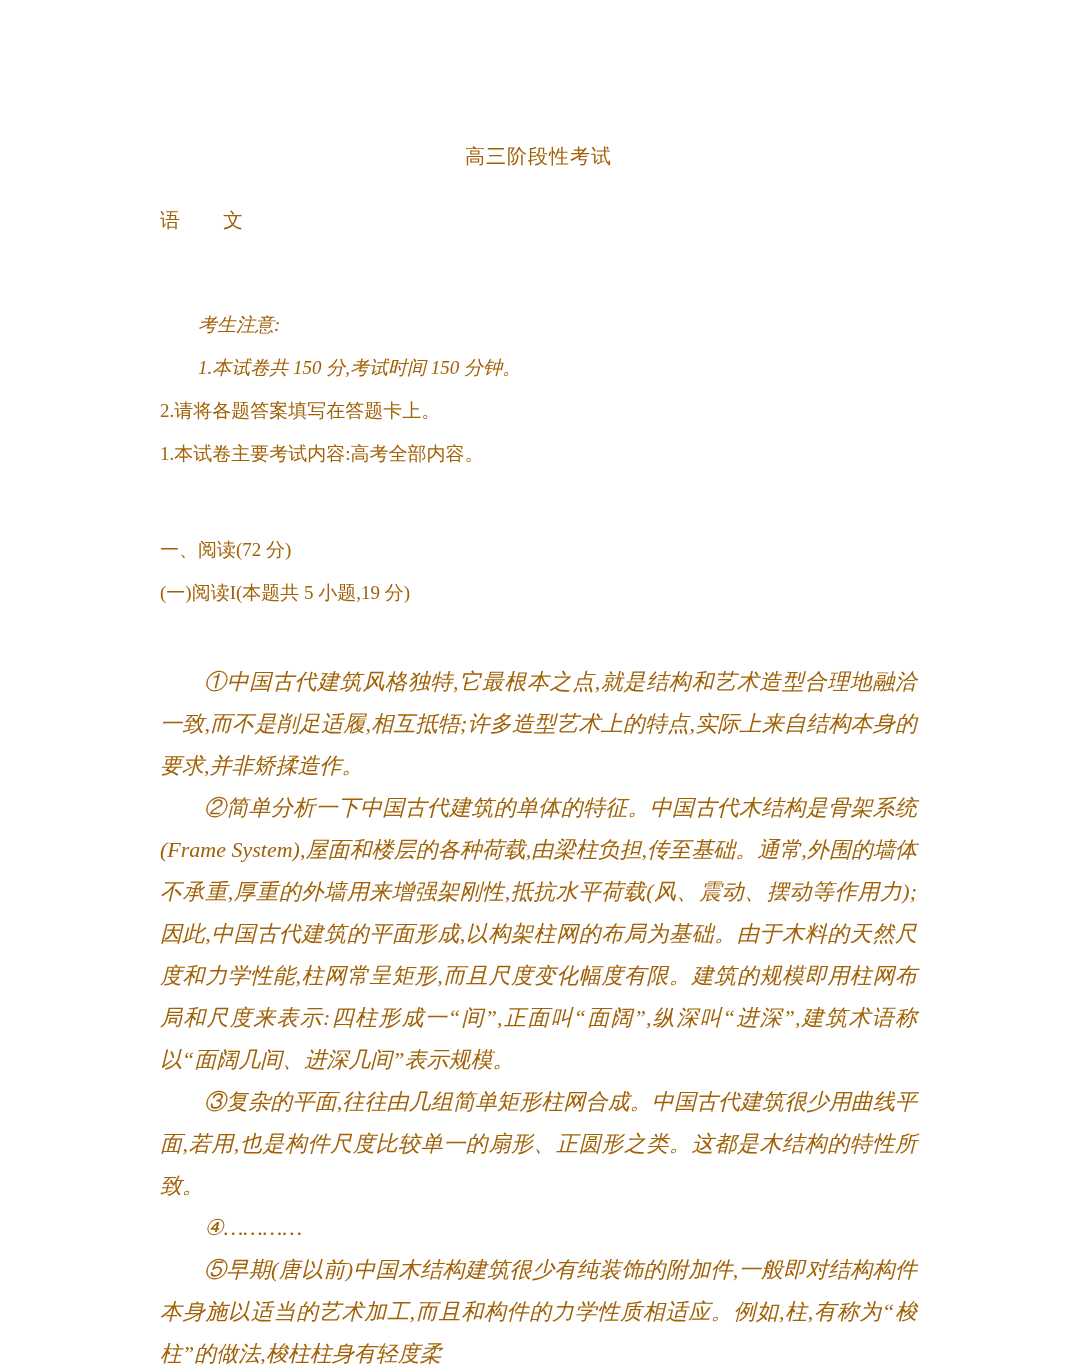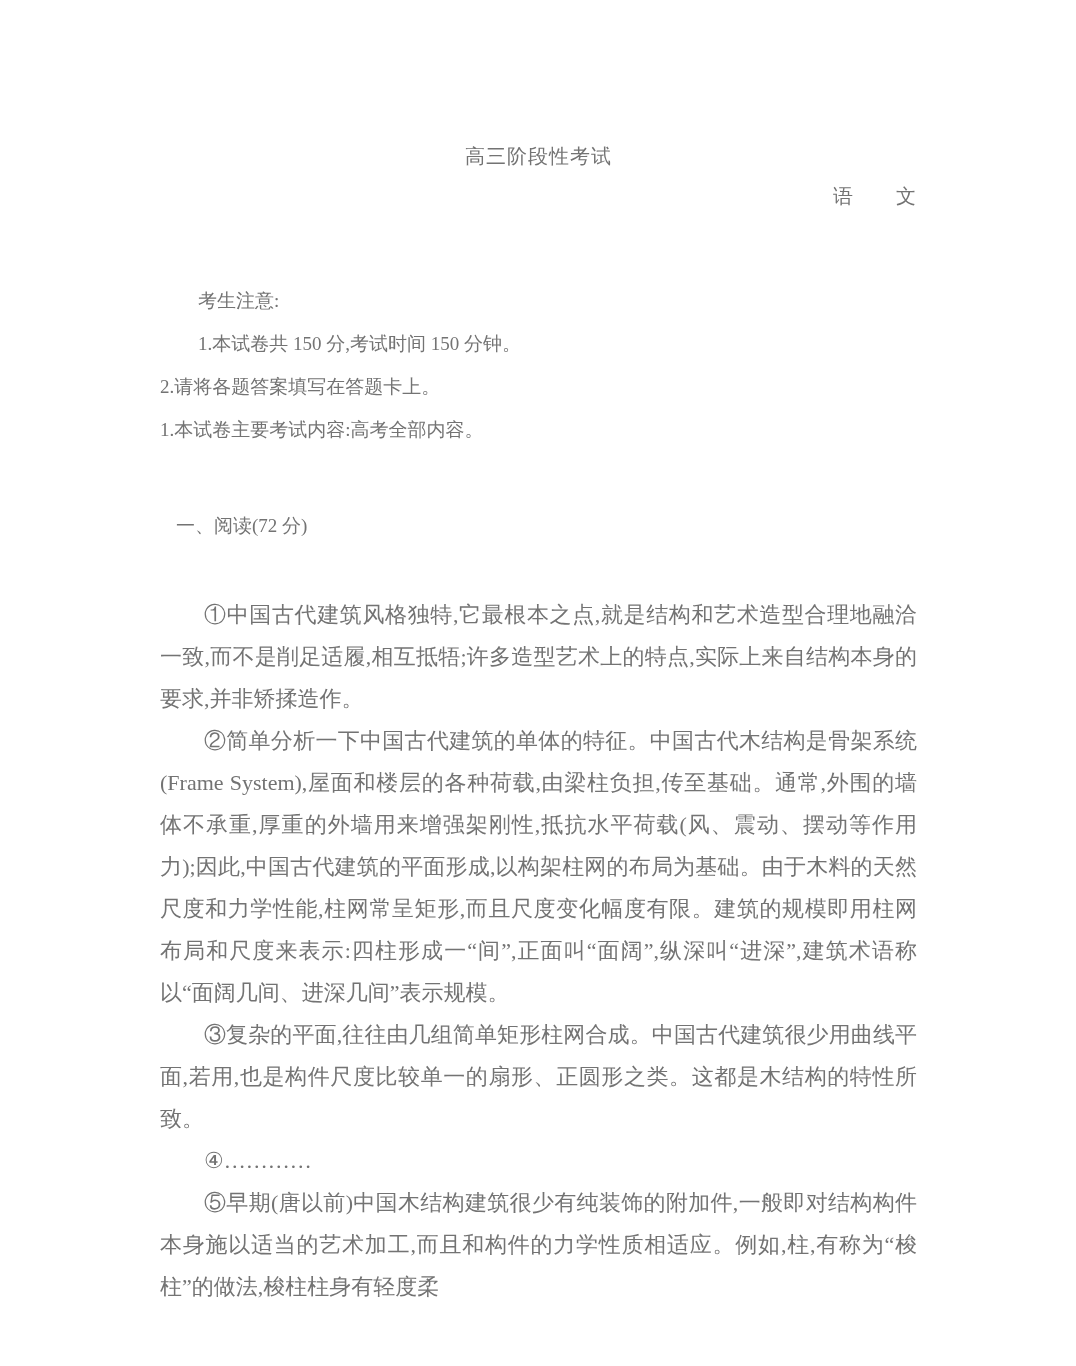--- a/index.html
+++ b/index.html
@@ -9,83 +9,85 @@
   }
   .page {
     position: relative;
     width: 1076px;
     height: 1366px;
     margin: 0 auto;
     background: #ffffff;
     box-sizing: border-box;
     padding: 145px 159px 0 160px;
     font-family: "Liberation Serif", "DejaVu Serif", serif;
-    color: #737373;
+    color: #a16207;
     overflow: hidden;
   }
   .doc-title {
     text-align: center;
     font-size: 20px;
     line-height: 22px;
     letter-spacing: 1px;
   }
   .doc-subject {
-    text-align: right;
+    text-align: left;
     font-size: 20px;
     line-height: 22px;
-    margin-top: 18px;
+    margin-top: 42px;
     letter-spacing: 1px;
   }
   .notice {
     margin-top: 72px;
     font-size: 19px;
     line-height: 43px;
   }
   .notice p {
     margin: 0;
   }
   .section-head {
     margin-top: 53px;
     font-size: 19px;
     line-height: 43px;
   }
   .section-head p {
-    margin: 16px;
+    margin: 0;
   }
   .passage {
     margin-top: 47px;
     font-size: 22px;
     line-height: 42px;
   }
   .passage p {
     margin: 0;
     text-align: justify;
   }
   .indent-2 {
     text-indent: 2em;
+    font-style: italic;
   }
 </style>
 </head>
 <body>
 
 <div class="page">
 
   <div class="doc-title">高三阶段性考试</div>
 
   <div class="doc-subject">语　　文</div>
 
   <div class="notice">
     <p class="indent-2">考生注意:</p>
     <p class="indent-2">1.本试卷共 150 分,考试时间 150 分钟。</p>
     <p>2.请将各题答案填写在答题卡上。</p>
     <p>1.本试卷主要考试内容:高考全部内容。</p>
   </div>
 
   <div class="section-head">
     <p>一、阅读(72 分)</p>
+    <p>(一)阅读I(本题共 5 小题,19 分)</p>
   </div>
 
   <div class="passage">
     <p class="indent-2">①中国古代建筑风格独特,它最根本之点,就是结构和艺术造型合理地融洽一致,而不是削足适履,相互抵牾;许多造型艺术上的特点,实际上来自结构本身的要求,并非矫揉造作。</p>
     <p class="indent-2">②简单分析一下中国古代建筑的单体的特征。中国古代木结构是骨架系统(Frame System),屋面和楼层的各种荷载,由梁柱负担,传至基础。通常,外围的墙体不承重,厚重的外墙用来增强架刚性,抵抗水平荷载(风、震动、摆动等作用力);因此,中国古代建筑的平面形成,以构架柱网的布局为基础。由于木料的天然尺度和力学性能,柱网常呈矩形,而且尺度变化幅度有限。建筑的规模即用柱网布局和尺度来表示:四柱形成一“间”,正面叫“面阔”,纵深叫“进深”,建筑术语称以“面阔几间、进深几间”表示规模。</p>
     <p class="indent-2">③复杂的平面,往往由几组简单矩形柱网合成。中国古代建筑很少用曲线平面,若用,也是构件尺度比较单一的扇形、正圆形之类。这都是木结构的特性所致。</p>
     <p class="indent-2">④…………</p>
     <p class="indent-2">⑤早期(唐以前)中国木结构建筑很少有纯装饰的附加件,一般即对结构构件本身施以适当的艺术加工,而且和构件的力学性质相适应。例如,柱,有称为“梭柱”的做法,梭柱柱身有轻度柔</p>
   </div>
 

